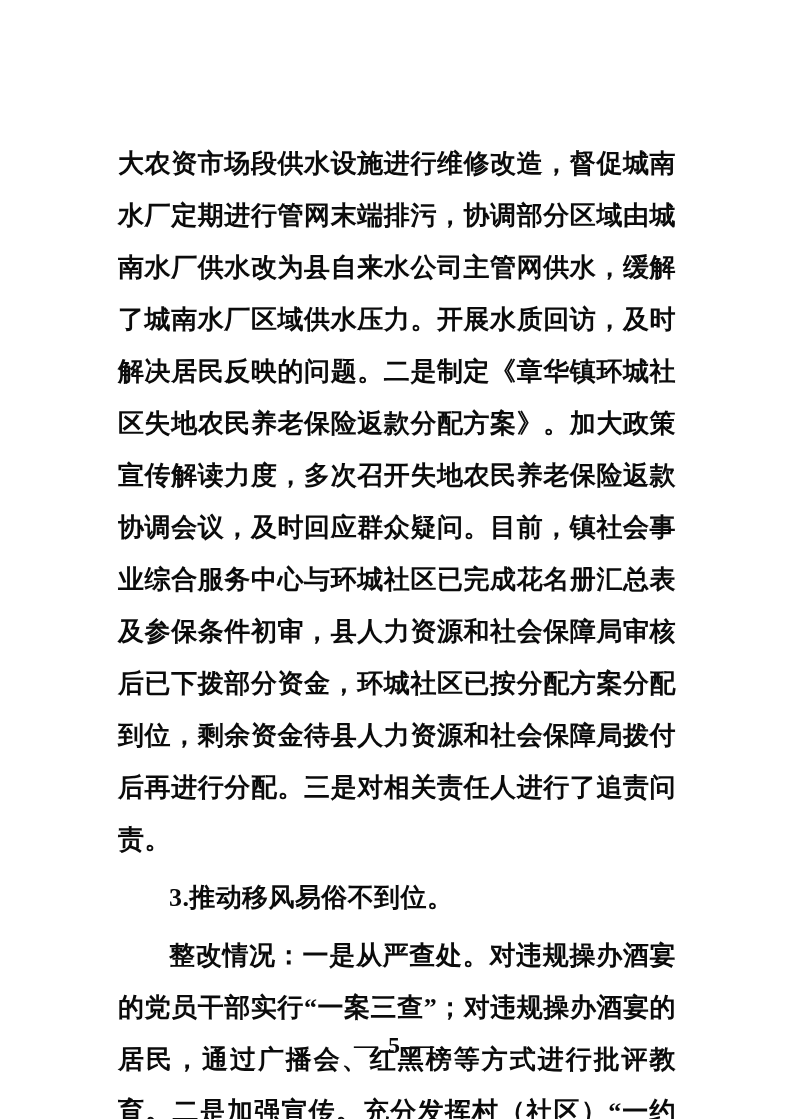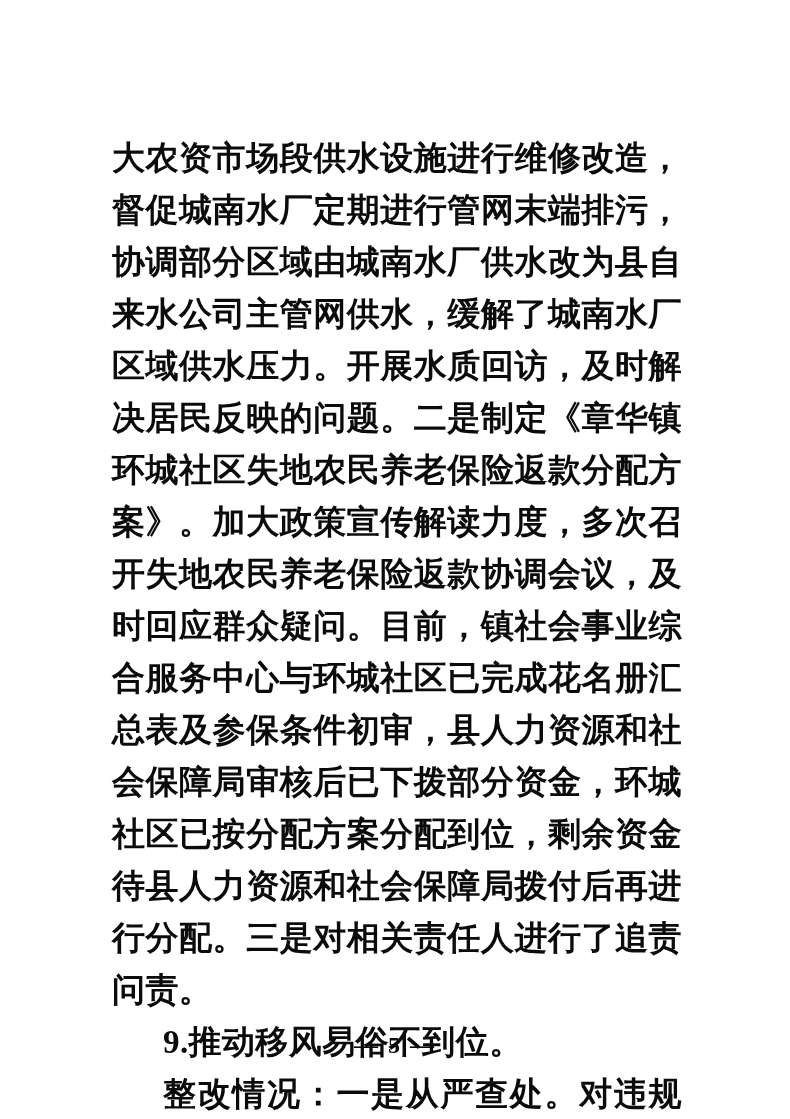--- a/index.html
+++ b/index.html
@@ -16,22 +16,22 @@
     overflow: hidden;
     font-family: "Liberation Serif", "DejaVu Serif", serif;
   }
   .content {
     position: absolute;
     left: 112px;
     top: 132px;
     width: 570px;
   }
   .para {
-    margin: 0;
-    font-size: 33px;
+    margin: 6px;
+    font-size: 26px;
     line-height: 52px;
     color: #0b0b0b;
     text-align: justify;
     text-justify: inter-ideograph;
     letter-spacing: 0.4px;
     font-weight: 600;
   }
   .para.indent {
     text-indent: 51px;
   }
@@ -51,19 +51,19 @@
     letter-spacing: 2px;
   }
 </style>
 </head>
 <body>
 
 <div class="page">
 
   <div class="content">
     <p class="para">大农资市场段供水设施进行维修改造，督促城南水厂定期进行管网末端排污，协调部分区域由城南水厂供水改为县自来水公司主管网供水，缓解了城南水厂区域供水压力。开展水质回访，及时解决居民反映的问题。二是制定《章华镇环城社区失地农民养老保险返款分配方案》。加大政策宣传解读力度，多次召开失地农民养老保险返款协调会议，及时回应群众疑问。目前，镇社会事业综合服务中心与环城社区已完成花名册汇总表及参保条件初审，县人力资源和社会保障局审核后已下拨部分资金，环城社区已按分配方案分配到位，剩余资金待县人力资源和社会保障局拨付后再进行分配。三是对相关责任人进行了追责问责。</p>
-    <p class="para indent">9.推动移风易俗不到位。</p>
+    <p class="para indent">3.推动移风易俗不到位。</p>
     <p class="para indent">整改情况：一是从严查处。对违规操办酒宴的党员干部实行“一案三查”；对违规操办酒宴的居民，通过广播会、红黑榜等方式进行批评教育。二是加强宣传。充分发挥村（社区）“一约四会一队”群众自治组织作用，引导群众主动参与移风易俗工作。三是完善制度。修订《章华镇“治陋习、树新风”工作方案》，认真开展镇、村、网格三级巡查，全力整治违规办宴的行为。四是对相关责任人进行了追责问责。</p>
   </div>
 
   <div class="footer">— 5 —</div>
 
 </div>
 
 </body></html>

